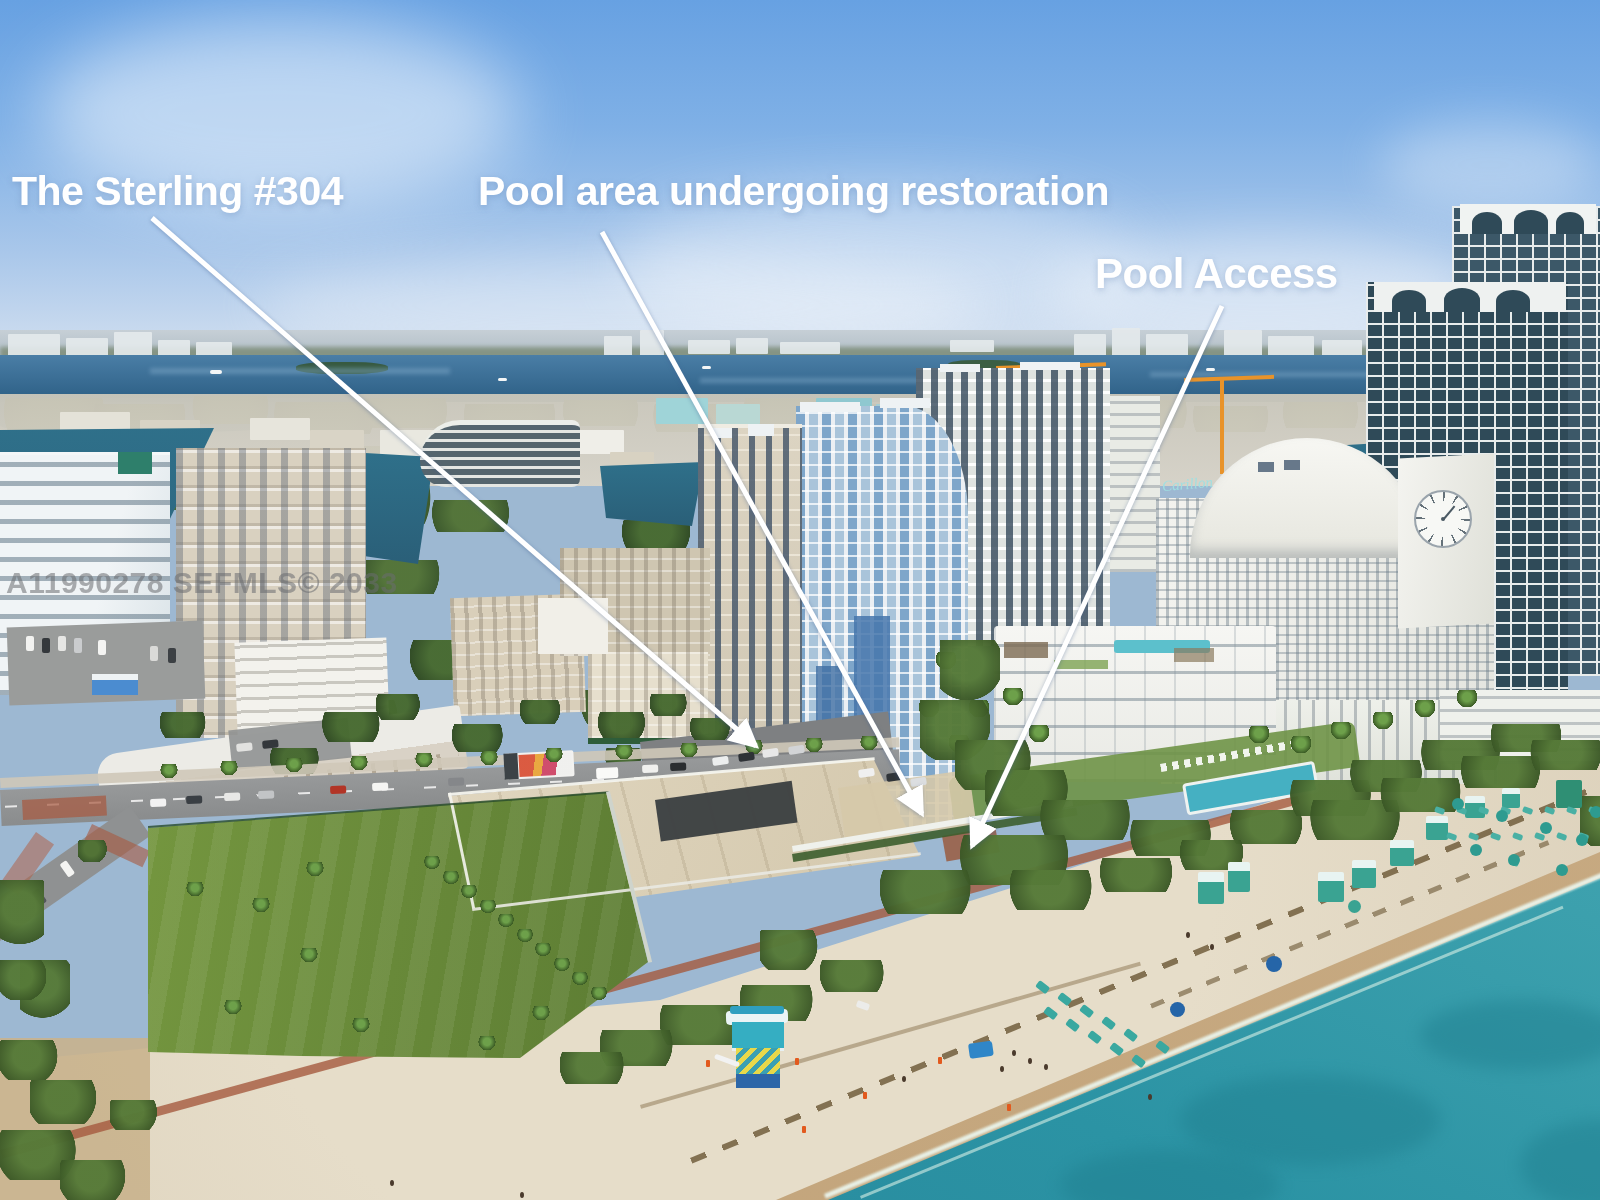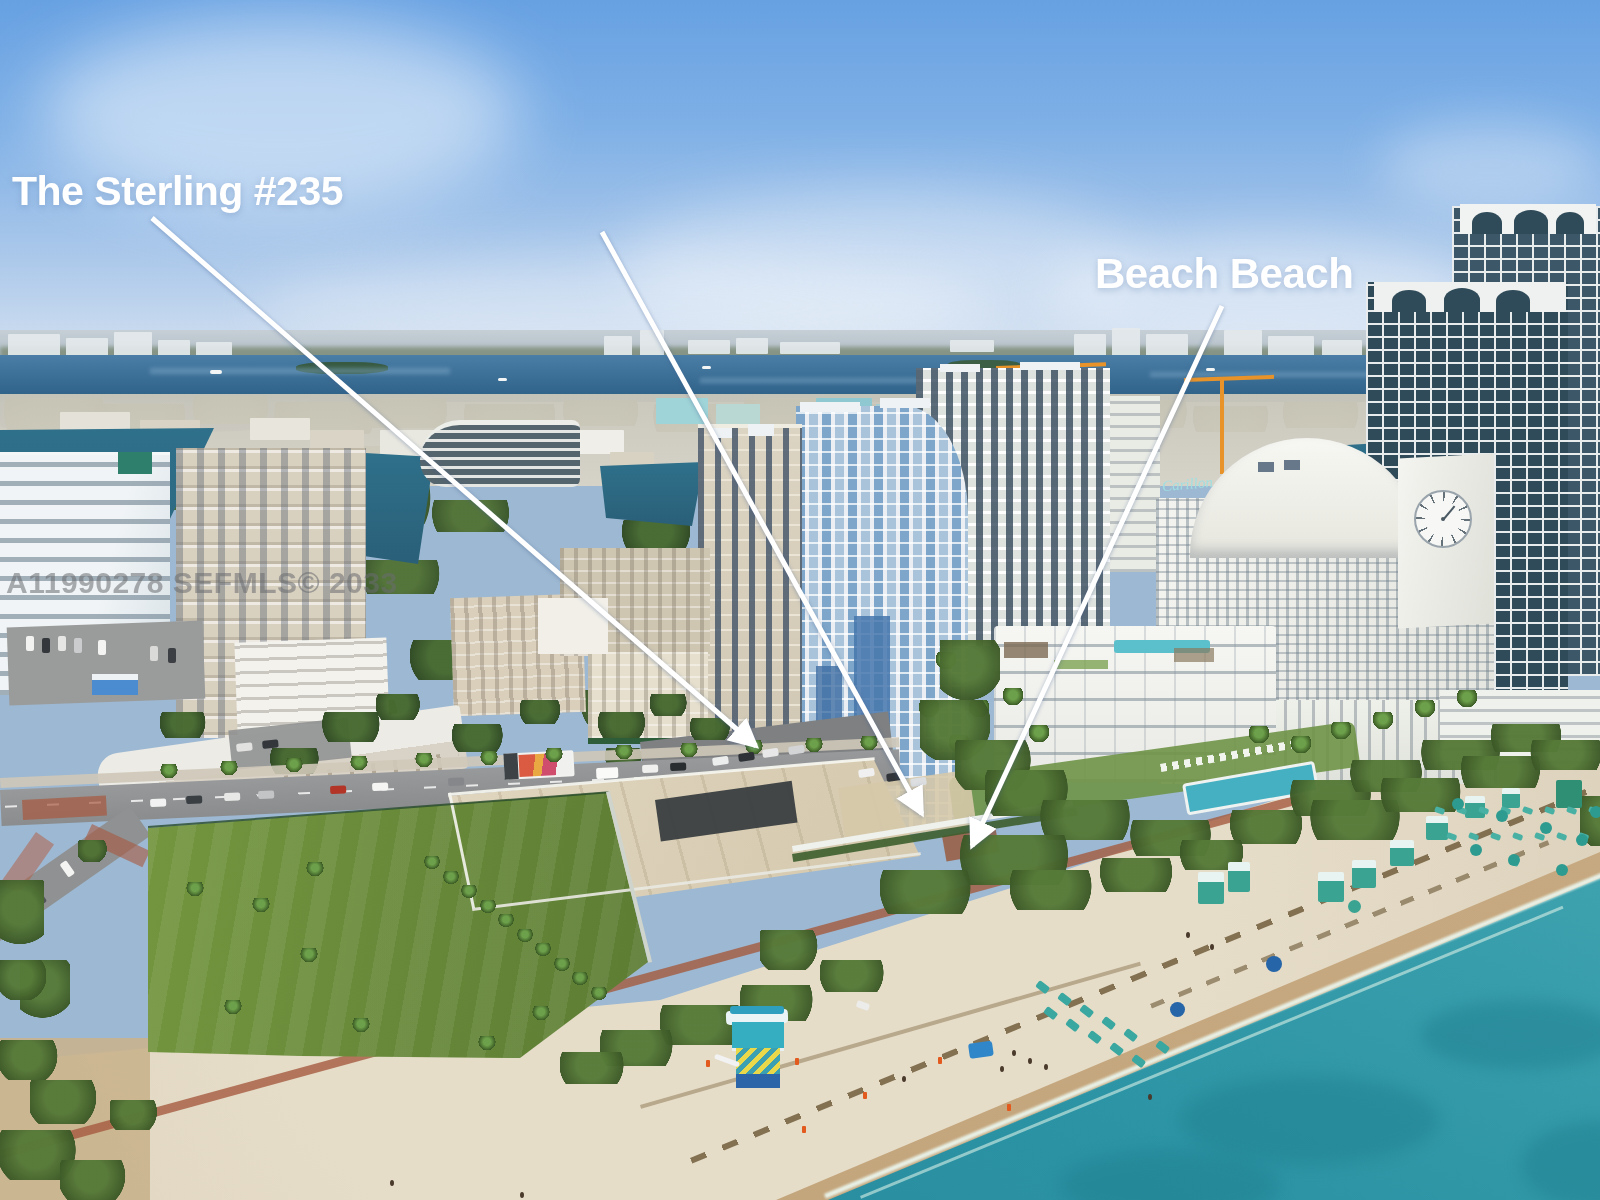--- a/index.html
+++ b/index.html
@@ -582,15 +582,16 @@
     <defs>
       <marker id="ah" markerWidth="7" markerHeight="7" refX="5.2" refY="3" orient="auto">
         <path d="M0 0 L6 3 L0 6 Z" fill="#ffffff"></path>
       </marker>
     </defs>
     <line x1="152" y1="218" x2="756" y2="746" stroke="#ffffff" stroke-width="5" marker-end="url(#ah)"></line>
     <line x1="602" y1="232" x2="922" y2="814" stroke="#ffffff" stroke-width="5" marker-end="url(#ah)"></line>
     <line x1="1222" y1="306" x2="972" y2="846" stroke="#ffffff" stroke-width="5" marker-end="url(#ah)"></line>
   </svg>
 
-  <div class="label" id="lblSterling">The Sterling #235</div>
-  <div class="label" id="lblBeach">Beach Beach</div>
+  <div class="label" id="lblSterling">The Sterling #304</div>
+  <div class="label" id="lblPool">Pool area undergoing restoration</div>
+  <div class="label" id="lblBeach">Pool Access</div>
 </div>
 
 </body></html>

